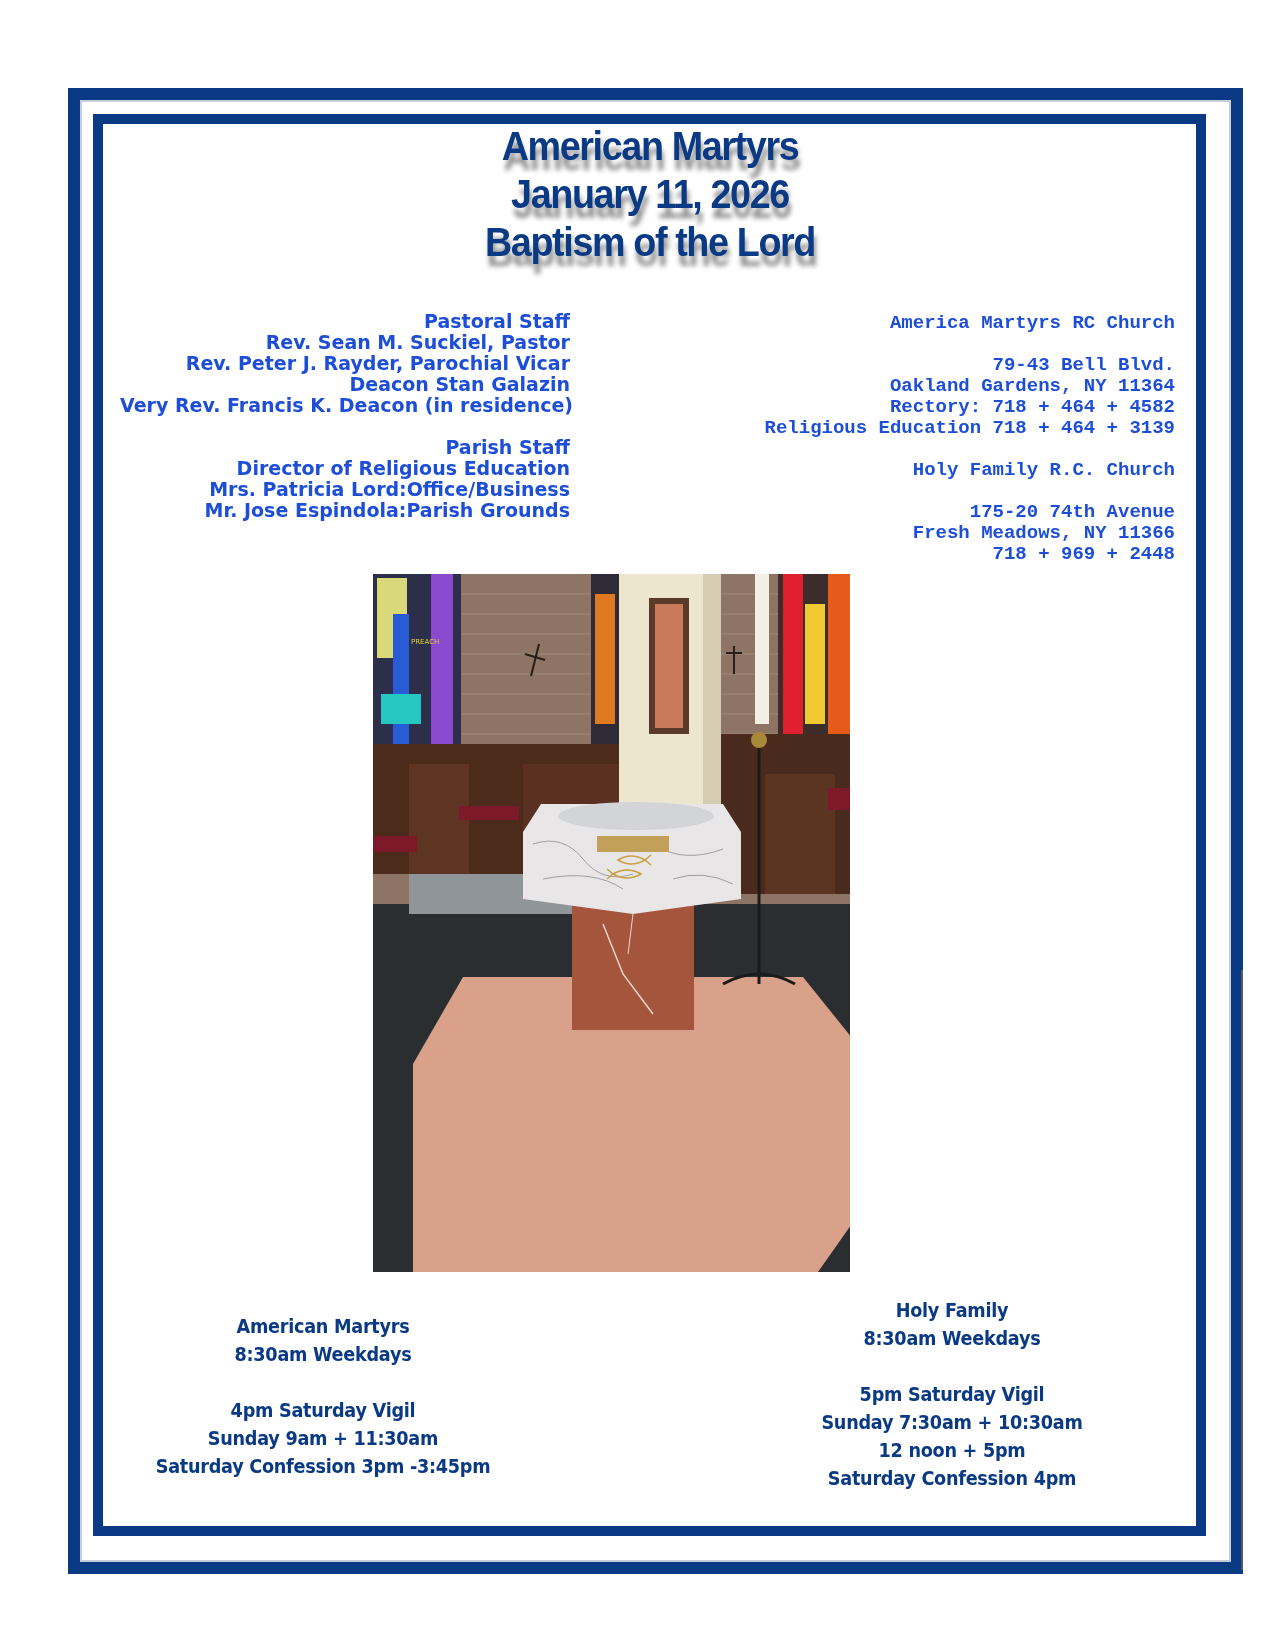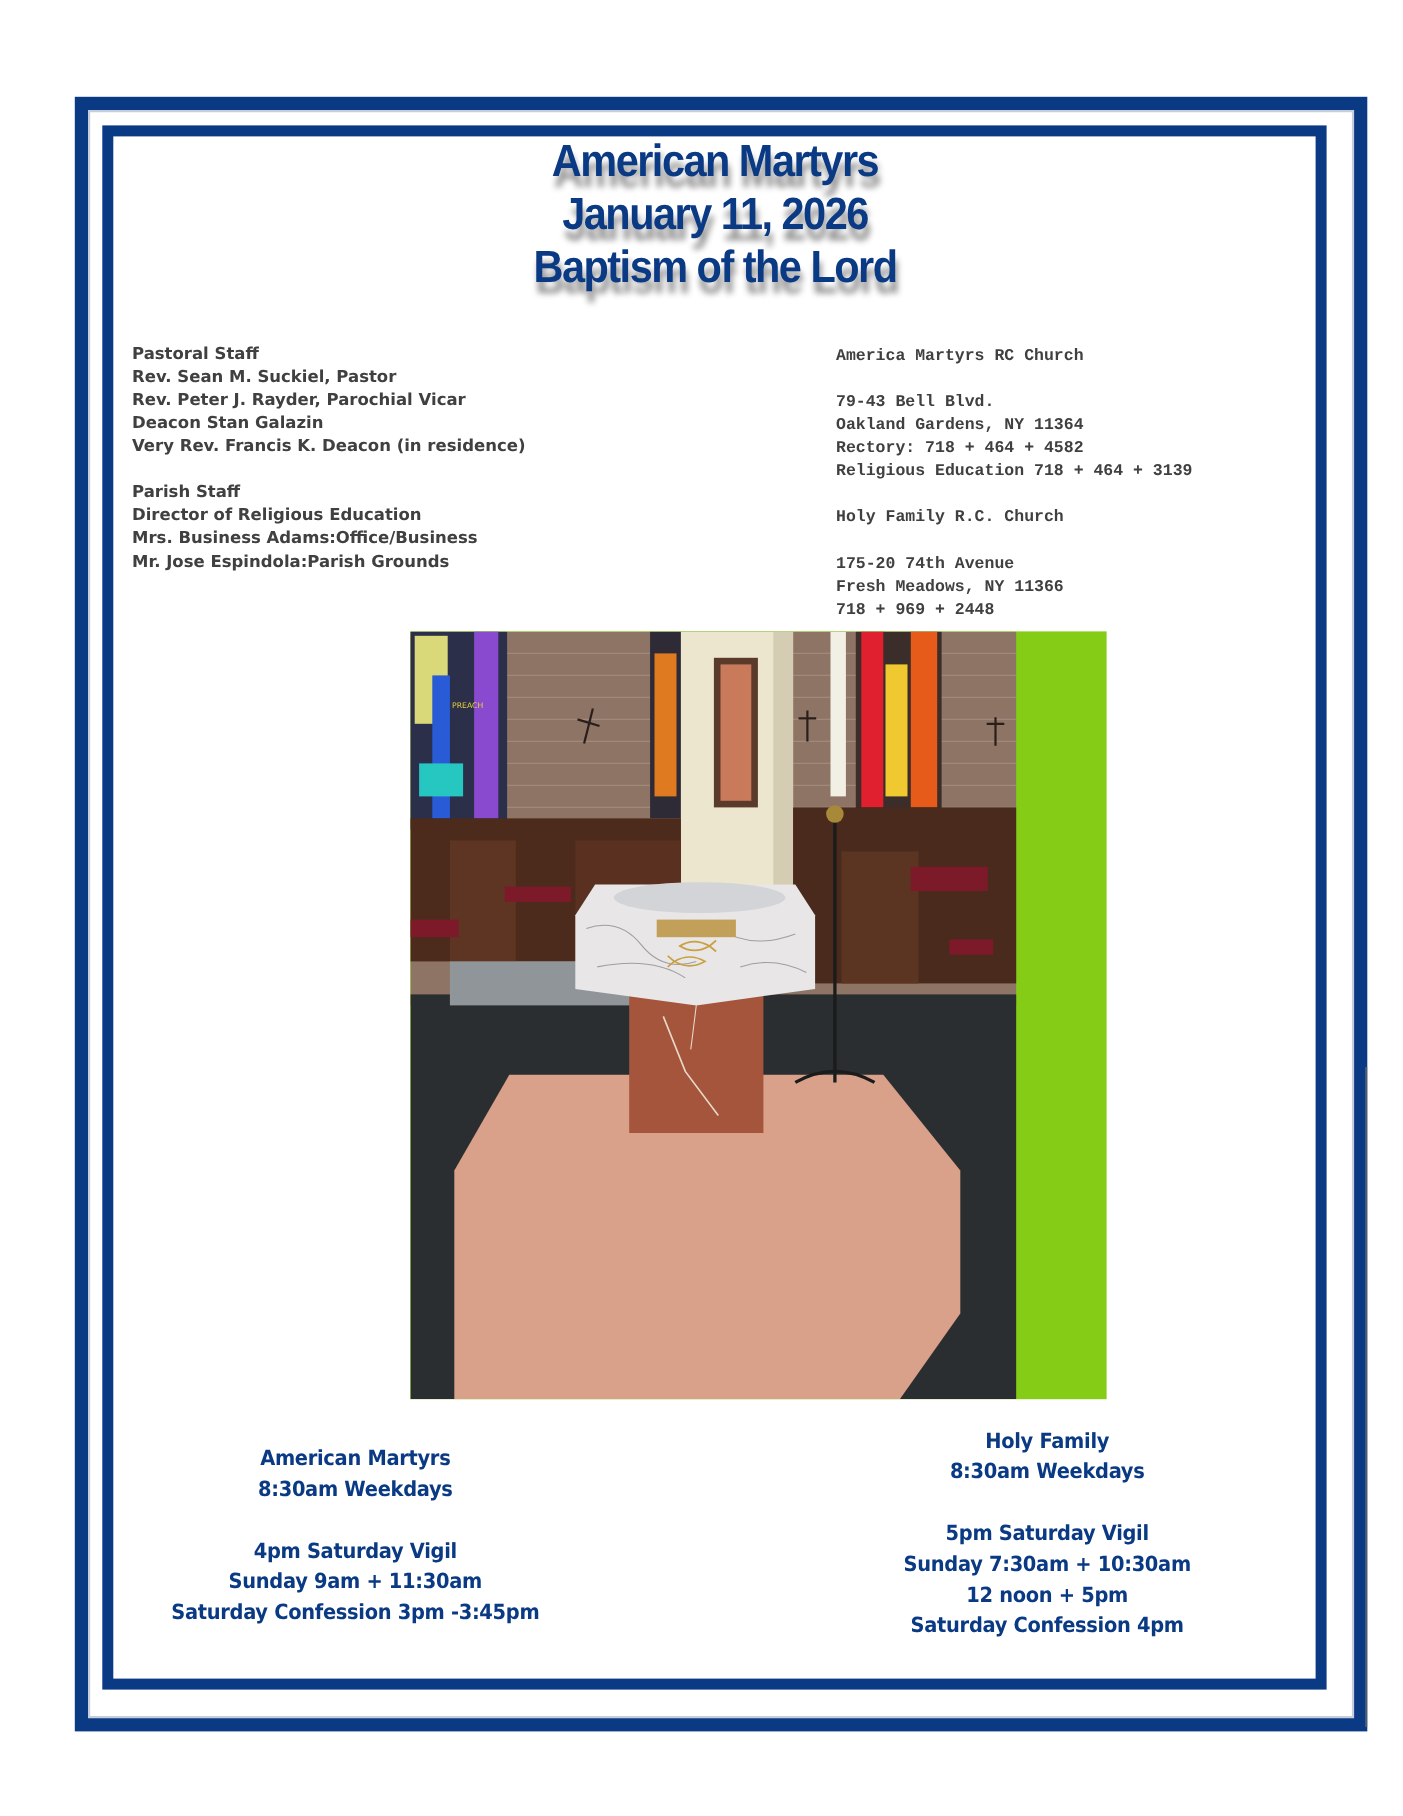--- a/index.html
+++ b/index.html
@@ -4,26 +4,26 @@
 <style>
   html, body { margin:0; padding:0; background:#ffffff; }
   body { width:1275px; height:1651px; position:relative; overflow:hidden; font-family:"DejaVu Sans", sans-serif; color:#0b3a84; }
   .outer-border { position:absolute; left:68px; top:88px; width:1151px; height:1462px; border:12px solid #0b3a84; box-shadow: inset 0 0 0 2px #c7cedb; }
   .inner-border { position:absolute; left:93px; top:114px; width:1093px; height:1402px; border:10px solid #0b3a84; }
   .margin-line { position:absolute; left:1241px; top:970px; width:2px; height:600px; background:#6b6b6b; opacity:0.7; }
 
   .title { position:absolute; left:350px; top:122px; width:600px; text-align:center; font-family:"Liberation Sans", sans-serif; font-weight:bold; font-size:41px; line-height:48px; letter-spacing:-1.5px; color:#0b3a84; text-shadow: 2px 10px 6px rgba(0,0,0,0.45); transform:scaleX(0.92); }
   .title div { white-space:nowrap; }
 
-  .col { position:absolute; text-align:left; font-family:"DejaVu Sans", sans-serif; font-weight:bold; font-size:15px; line-height:21px; color:#404040; white-space:nowrap; }
+  .col { position:absolute; text-align:right; font-family:"DejaVu Sans", sans-serif; font-weight:bold; font-size:19px; line-height:21px; color:#1d4ed8; white-space:nowrap; }
   .col-left { left:120px; top:311px; width:450px; }
   .col-right { left:760px; top:313px; width:415px;font-family:Liberation Mono, monospace; }
   .gap { height:21px; }
 
-  .photo { position:absolute; left:373px; top:574px; width:633px; height:698px; overflow:hidden; background:#84cc16; }
+  .photo { position:absolute; left:373px; top:574px; width:477px; height:698px; overflow:hidden; background:#0ea5e9; }
 
   .sched { position:absolute; text-align:center; font-family:"DejaVu Sans", sans-serif; font-weight:bold; font-size:19px; line-height:28px; color:#0b3a84; white-space:nowrap; letter-spacing:-0.3px; transform:scaleX(0.93); }
   .sched-left { left:123px; top:1312px; width:400px; }
   .sched-right { left:752px; top:1296px; width:400px; }
   .sgap { height:28px; }
 </style>
 </head>
 <body>
 
 <div class="outer-border"></div>
@@ -38,21 +38,21 @@
 
 <div class="col col-left">
   <div>Pastoral Staff</div>
   <div>Rev. Sean M. Suckiel, Pastor</div>
   <div>Rev. Peter J. Rayder,  Parochial Vicar</div>
   <div>Deacon Stan Galazin</div>
   <div>Very Rev. Francis K. Deacon (in residence)</div>
   <div class="gap"></div>
   <div>Parish Staff</div>
   <div>Director of Religious Education</div>
-  <div>Mrs. Business Adams:Office/Business</div>
+  <div>Mrs. Patricia Lord:Office/Business</div>
   <div>Mr. Jose Espindola:Parish Grounds</div>
 </div>
 
 <div class="col col-right">
   <div>America Martyrs RC Church</div>
   <div class="gap"></div>
   <div>79-43 Bell Blvd.</div>
   <div>Oakland Gardens, NY 11364</div>
   <div>Rectory: 718 + 464 + 4582</div>
   <div>Religious Education 718 + 464 + 3139</div>

